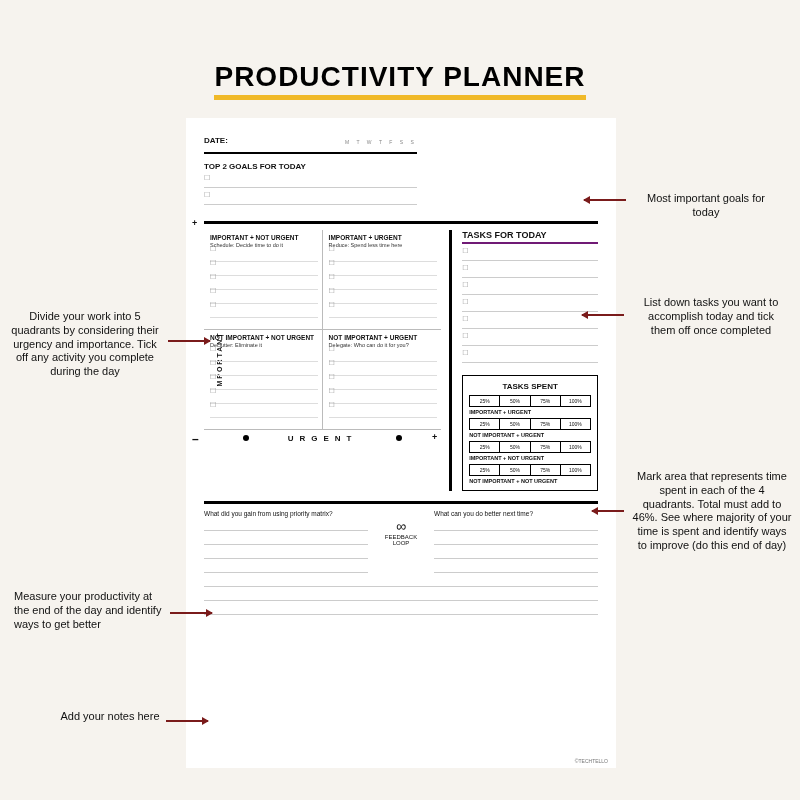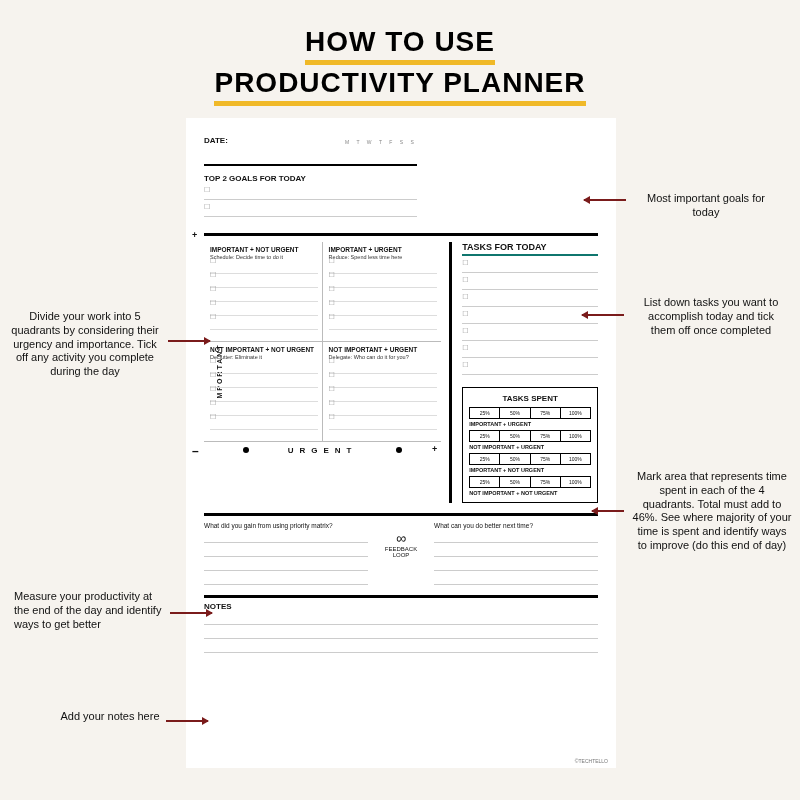--- a/index.html
+++ b/index.html
@@ -27,42 +27,42 @@
     background: #fff;
     padding: 18px 18px 10px 18px;
     font-size: 7px;
     color: #111;
   }
   .p-head { display: flex; }
   .p-left { width: 46%; }
   .p-right { width: 54%; }
   .pm-title { font-size: 14px; font-weight: 900; }
   .pm-sub { font-size: 10px; margin-top: 2px; }
-  .date-row { display: flex; align-items: flex-end; border-bottom: 2px solid #000; padding-bottom: 19px; }
+  .date-row { display: flex; align-items: flex-end; border-bottom: 2px solid #000; padding-bottom: 7px; }
   .date-label { font-weight: 900; font-size: 8px; }
   .weekdays { margin-left: auto; letter-spacing: 3px; font-size: 5px; color: #888; }
   .goals-label { font-weight: 900; font-size: 8px; margin-top: 8px; }
   .goal-line, .task-line { border-bottom: 1px solid #ccc; margin-top: 10px; position: relative; height: 7px;}
   .goal-line::before, .task-line::before, .q-line::before {
     content: "☐"; position: absolute; left: 0; top: -7px; font-size: 7px; color: #999;
   }
   .thick-rule { border-top: 3px solid #000; margin: 16px 0 6px 0; position: relative; }
   .matrix-wrap { display: flex; }
   .matrix { width: 63%; border-right: 3px solid #000; padding-right: 8px; position: relative; }
   .matrix-side { position: absolute; left: -14px; top: 50%; transform: translateY(-50%) rotate(-90deg); font-size: 7px; font-weight: 900; letter-spacing: 2px; }
   .matrix-grid { display: grid; grid-template-columns: 1fr 1fr; gap: 0; }
   .quadrant { padding: 4px 4px 6px 6px; border-bottom: 1px solid #bbb; min-height: 100px; }
   .quadrant:nth-child(1), .quadrant:nth-child(3) { border-right: 1px solid #bbb; }
   .q-head { font-weight: 900; font-size: 6.5px; }
   .q-sub { font-size: 5.5px; margin-top: 1px; color: #333; }
   .q-line { border-bottom: 1px solid #ddd; height: 10px; margin-top: 4px; position: relative; }
   .matrix-bottom { text-align: center; font-size: 8px; font-weight: 900; letter-spacing: 6px; margin-top: 4px; position: relative; }
   .dot { display:inline-block; width:6px;height:6px;border-radius:50%;background:#000; }
   .side-col { width: 37%; padding-left: 10px; }
-  .tasks-head { font-weight: 900; font-size: 9px; border-bottom: 2px solid #0f766e; padding-bottom: 2px; }
+  .tasks-head { font-weight: 900; font-size: 9px; border-bottom: 2px solid #701a75; padding-bottom: 2px; }
   .time-box { border: 1px solid #000; margin-top: 12px; padding: 6px 6px; }
   .time-title { text-align:center; font-weight: 900; font-size: 8px; margin-bottom: 4px; }
   .pct-row { display: flex; gap: 0; margin: 3px 0 1px 0; }
   .pct { flex:1; border:1px solid #000; text-align:center; font-size:5px; padding: 2px 0; }
   .pct + .pct { border-left: none; }
   .ts-label { font-size: 5.5px; font-weight: 900; margin-top: 2px; }
   .thick-rule2 { border-top: 3px solid #000; margin: 10px 0 6px 0; }
   .feedback-row { display: flex; align-items: flex-start; gap: 8px; }
   .fb-col { flex: 1; }
   .fb-q { font-size: 6.5px; }
@@ -77,21 +77,21 @@
   .arrow-r::after { content:""; position:absolute; right:-1px; top:-3px; border-left:7px solid #7a1b1b; border-top:4px solid transparent; border-bottom:4px solid transparent; }
   .arrow-l { width: 42px; height: 2px; background: #7a1b1b; position: relative; display:inline-block; vertical-align: middle; }
   .arrow-l::after { content:""; position:absolute; left:-1px; top:-3px; border-right:7px solid #7a1b1b; border-top:4px solid transparent; border-bottom:4px solid transparent; }
   .plus { position:absolute; font-size:9px; font-weight:900; }
   .minus { position:absolute; font-size:12px; font-weight:900; }
 </style>
 </head>
 <body>
 
 <div class="main-title">
-  <span class="line">HOW TO USE</span><br>
+  <br>
   <span class="line">PRODUCTIVITY PLANNER</span>
 </div>
 
 <div class="planner">
   <div class="p-head">
     <div class="p-right">
       <div class="date-row">
         <span class="date-label">DATE:</span>
         <span class="weekdays">M T W T F S S</span>
       </div>
@@ -216,21 +216,20 @@
     </div>
     <div class="fb-col">
       <div class="fb-q">What can you do better next time?</div>
       <div class="fb-line"></div>
       <div class="fb-line"></div>
       <div class="fb-line"></div>
       <div class="fb-line"></div>
     </div>
   </div>
 
-  <div class="notes-head">NOTES</div>
   <div class="fb-line"></div>
   <div class="fb-line"></div>
   <div class="fb-line"></div>
 
   <div class="attrib">©TECHTELLO</div>
 </div>
 
 <div class="annot" style="left:636px; top:192px; width:140px; text-align:center;">
   <span class="arrow-l" style="position:absolute; left:-52px; top:7px;"></span>
   <span>Most important goals for today</span>

